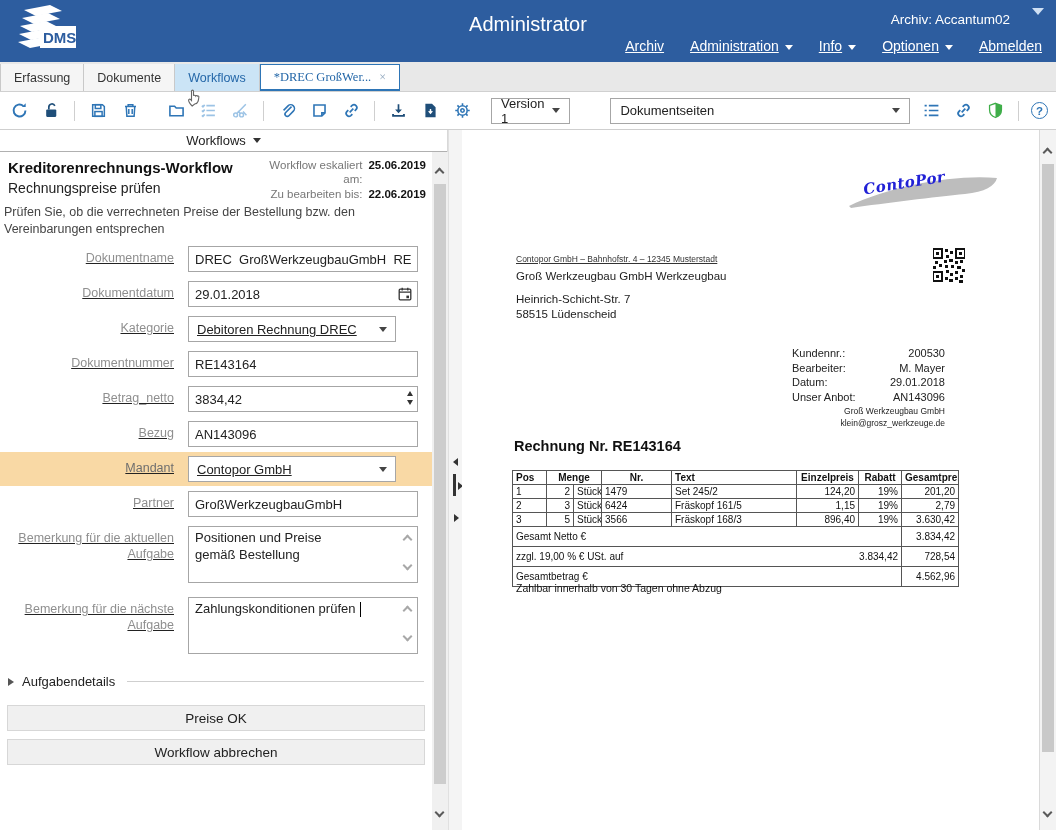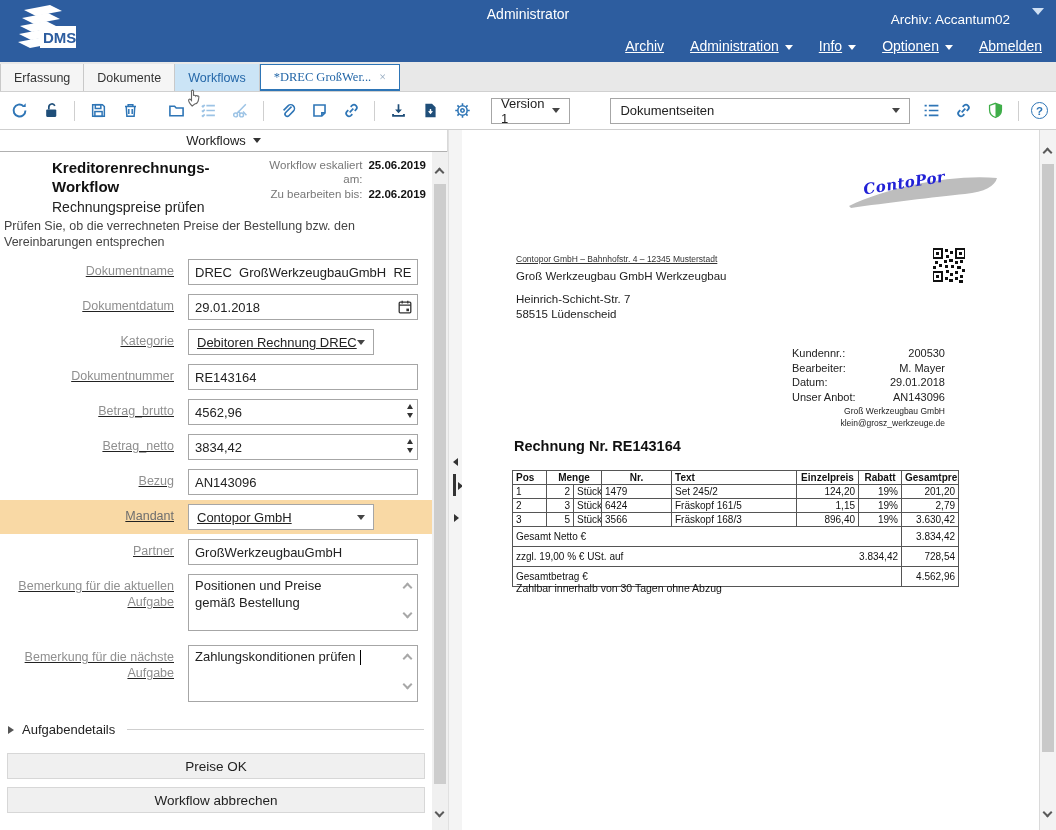--- a/index.html
+++ b/index.html
@@ -3,21 +3,21 @@
 <meta charset="utf-8">
 <style>
   *{margin:0;padding:0;box-sizing:border-box;}
   html,body{width:1056px;height:830px;overflow:hidden;}
   body{font-family:"Liberation Sans",sans-serif;background:#fff;color:#222;position:relative;}
   .app{width:1056px;height:830px;display:flex;flex-direction:column;position:relative;}
 
   
   .header{height:62px;background:#2d5d9f;color:#fff;position:relative;flex:none;}
   .logo{position:absolute;left:10px;top:4px;width:74px;height:54px;}
-  .header-title{position:absolute;left:0;right:0;top:6px;text-align:center;font-size:14px;}
+  .header-title{position:absolute;left:0;right:0;top:13px;text-align:center;font-size:20px;}
   .archive-label{position:absolute;right:46px;top:12px;font-size:13.5px;}
   .corner-caret{position:absolute;right:12px;top:8px;width:0;height:0;border-left:6px solid transparent;border-right:6px solid transparent;border-top:7px solid #cfe0f4;}
   .menu{position:absolute;right:14px;bottom:8px;display:flex;gap:26px;font-size:14px;align-items:flex-start;text-decoration:underline;}
   .menu-item{display:flex;align-items:center;gap:6px;cursor:pointer;white-space:nowrap;}
   .tri-dn-w{width:0;height:0;border-left:4px solid transparent;border-right:4px solid transparent;border-top:5px solid #fff;margin-top:2px;}
 
   
   .tabbar{height:30px;background:#e8e8e8;display:flex;align-items:stretch;flex:none;border-bottom:1px solid #d0d0d0;position:relative;}
   .tab{display:flex;align-items:center;gap:8px;padding:0 13px;font-size:12.5px;border-right:1px solid #c9c9c9;background:#f5f5f5;color:#333;cursor:pointer;margin-top:2px;}
   .tab.first{border-left:1px solid #c9c9c9;}
@@ -40,36 +40,36 @@
   .ic-blue{color:#2e75b6;} .ic-dark{color:#1f4e79;} .ic-dis{color:#9cc3e5;}
 
   
   .main{flex:1;display:flex;min-height:0;}
   .left-wrap{width:448px;flex:none;display:flex;flex-direction:column;border-right:1px solid #d8d8d8;}
   .panel-header{height:22px;border-bottom:1px solid #b0b0b0;display:flex;align-items:center;justify-content:center;gap:7px;font-size:13px;color:#222;flex:none;cursor:pointer;}
   .tri-dn-k{width:0;height:0;border-left:4px solid transparent;border-right:4px solid transparent;border-top:5px solid #333;}
   .left-body{flex:1;display:flex;min-height:0;}
   .left-content{width:432px;flex:none;overflow:hidden;position:relative;}
 
-  .wf-head{display:flex;padding:7px 6px 0 8px;margin-left:44px;}
+  .wf-head{display:flex;padding:7px 6px 0 8px;}
   .wf-title{font-size:15px;font-weight:bold;color:#111;line-height:1.25;}
   .wf-sub{font-size:14px;color:#222;margin-top:2px;}
   .wf-dates{margin-left:auto;display:grid;grid-template-columns:auto auto;column-gap:6px;row-gap:1px;font-size:11.5px;align-content:start;}
   .wf-dl{color:#777;text-align:right;max-width:100px;line-height:1.2;}
   .wf-dv{color:#111;font-weight:600;white-space:nowrap;}
   .wf-desc{font-size:12.5px;color:#444;padding:3px 24px 0 4px;line-height:1.35;}
 
   .form{margin-top:8px;}
   .frow{display:flex;align-items:center;margin-bottom:9px;position:relative;text-decoration:underline;}
   .frow.hl{background:#f9d9a5;padding:4px 0;margin-top:-4px;margin-bottom:5px;}
   .flabel{width:188px;flex:none;text-align:right;padding-right:14px;font-size:12.5px;color:#8f8f8f;line-height:1.25;}
   .fctrl{width:230px;position:relative;}
   .tinput{width:230px;height:26px;border:1px solid #a6a6a6;font-family:"Liberation Sans",sans-serif;font-size:13px;color:#222;padding:0 6px;background:#fff;outline:none;}
   .tinput.pad-r{padding-right:22px;}
-  .fselect{width:186px;height:26px;border:1px solid #a6a6a6;background:#fff;display:flex;align-items:center;padding:0 8px;font-size:13px;color:#222;cursor:pointer;}
+  .fselect{width:208px;height:26px;border:1px solid #a6a6a6;background:#fff;display:flex;align-items:center;padding:0 8px;font-size:13px;color:#222;cursor:pointer;}
   .spin{position:absolute;right:5px;top:5px;display:flex;flex-direction:column;gap:4px;align-items:center;}
   .t-up{width:0;height:0;border-left:3.5px solid transparent;border-right:3.5px solid transparent;border-bottom:5px solid #333;}
   .t-dn{width:0;height:0;border-left:3.5px solid transparent;border-right:3.5px solid transparent;border-top:5px solid #333;}
   .cal-ic{position:absolute;right:5px;top:5px;width:16px;height:16px;cursor:pointer;}
   .frow.ta{align-items:flex-start;margin-bottom:10px;}
   .frow.ta .flabel{padding-top:5px;}
   .ftext{width:230px;height:57px;border:1px solid #a6a6a6;font-family:"Liberation Sans",sans-serif;font-size:13px;color:#222;padding:3px 18px 3px 6px;resize:none;overflow:hidden;line-height:1.3;outline:none;background:#fff;}
   .chev{display:inline-block;width:7px;height:7px;border-left:2px solid #a8a8a8;border-top:2px solid #a8a8a8;}
   .chev.up{transform:rotate(45deg);}
   .chev.dn{transform:rotate(225deg);}
@@ -360,30 +360,20 @@
                     <span class="sel-caret" style="margin-left:auto"></span>
                 </span>
               </span>
             </div>
 
             <div class="frow">
               <span class="flabel">Dokumentnummer</span>
               <span class="fctrl"><input class="tinput" type="text" value="RE143164" style=""></span>
             </div>
 
-            <div class="frow">
-              <span class="flabel">Betrag_brutto</span>
-              <span class="fctrl">
-                <input class="tinput pad-r" type="text" value="4562,96" style="">
-                <span class="spin">
-                    <span class="t-up"></span>
-                    <span class="t-dn"></span>
-                  </span>
-              </span>
-            </div>
 
             <div class="frow">
               <span class="flabel">Betrag_netto</span>
               <span class="fctrl">
                 <input class="tinput pad-r" type="text" value="3834,42" style="">
                 <span class="spin">
                     <span class="t-up"></span>
                     <span class="t-dn"></span>
                   </span>
               </span>

